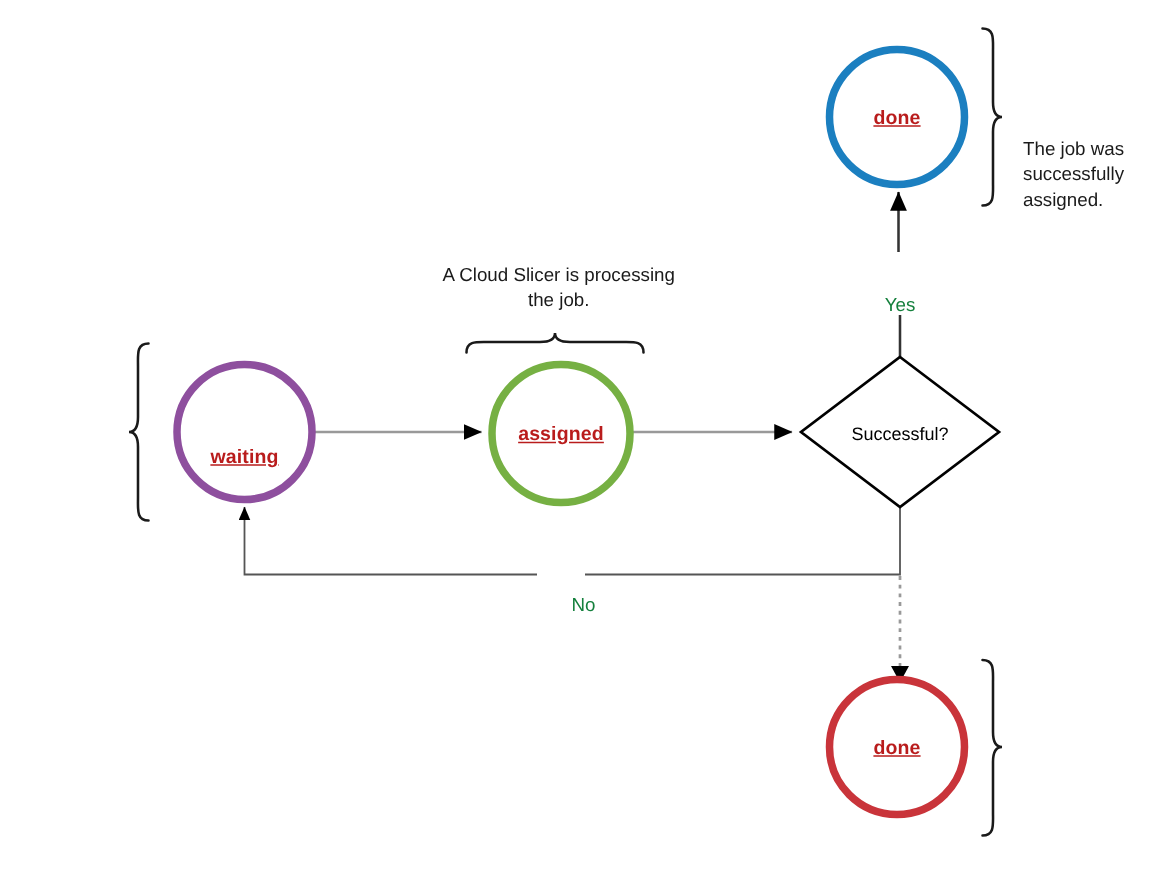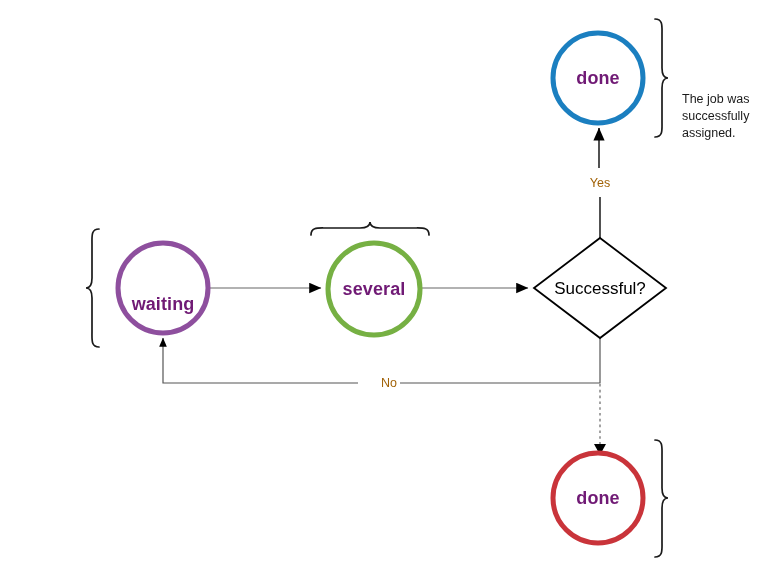--- a/index.html
+++ b/index.html
@@ -22,39 +22,41 @@
   #canvas svg.layer {
     position: absolute;
     left: 0;
     top: 0;
     width: 772px;
     height: 580px;
   }
   .node-label {
     position: absolute;
     font-weight: bold;
-    font-size: 18px;
-    color: #701a75;
+    font-size: 13px;
+    color: #b91c1c;
     text-align: center;
     white-space: nowrap;
     transform: translate(-50%, -50%);
     letter-spacing: 0.1px;
+    text-decoration: underline;
   }
   .edge-label {
     position: absolute;
     font-size: 12.5px;
-    color: #a16207;
+    color: #15803d;
     background: #ffffff;
     padding: 0 3px;
     white-space: nowrap;
     transform: translate(-50%, -50%);
+    margin-top: 20px;
   }
   .diamond-label {
     position: absolute;
-    font-size: 17px;
+    font-size: 12px;
     color: #000000;
     white-space: nowrap;
     transform: translate(-50%, -50%);
   }
   .annotation {
     position: absolute;
     font-size: 12.5px;
     line-height: 17px;
     color: #1a1a1a;
   }
@@ -110,34 +112,36 @@
 
     <path d="M655,19 C663,19 662,26 662,34 L662,68 C662,75 664,78 668,78
              C664,78 662,81 662,88 L662,122 C662,130 663,137 655,137" fill="none" stroke="#1a1a1a" stroke-width="1.7" stroke-linecap="round"></path>
 
     <path d="M655,440 C663,440 662,447 662,455 L662,488 C662,495 664,498 668,498
              C664,498 662,501 662,508 L662,542 C662,550 663,557 655,557" fill="none" stroke="#1a1a1a" stroke-width="1.7" stroke-linecap="round"></path>
   </svg>
 
   <div class="node-label" style="left:163px; top:304px;">waiting</div>
 
-  <div class="node-label" style="left:374px; top:289px;">several</div>
+  <div class="node-label" style="left:374px; top:289px;">assigned</div>
 
   <div class="diamond-label" style="left:600px; top:289px;">Successful?</div>
 
   <div class="node-label" style="left:598px; top:78px;">done</div>
 
   <div class="node-label" style="left:598px; top:498px;">done</div>
 
   <div class="edge-label" style="left:600px; top:183px;">Yes</div>
 
   <div class="edge-label" style="left:389px; top:383px;">No</div>
 
 
   <div class="annotation align-center" style="left:265px; top:175px; width:215px;">
+    <span class="ln">A Cloud Slicer is processing</span>
+    <span class="ln">the job.</span>
   </div>
 
   <div class="annotation align-left" style="left:682px; top:49px; width:90px;margin-top:42px;">
     <span class="ln">The job was</span>
     <span class="ln">successfully</span>
     <span class="ln">assigned.</span>
   </div>
 
 
 </div>

